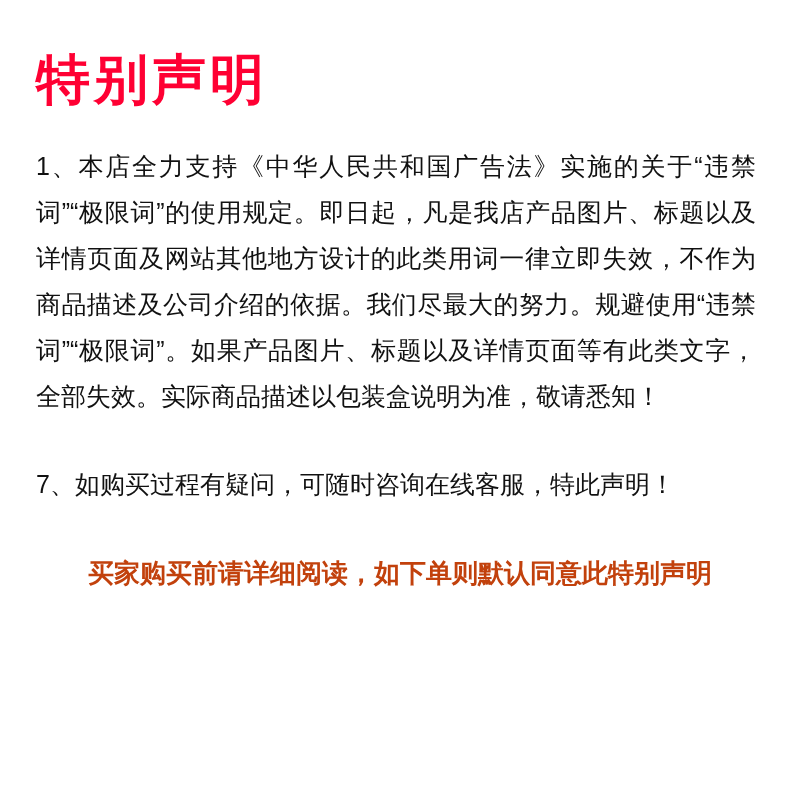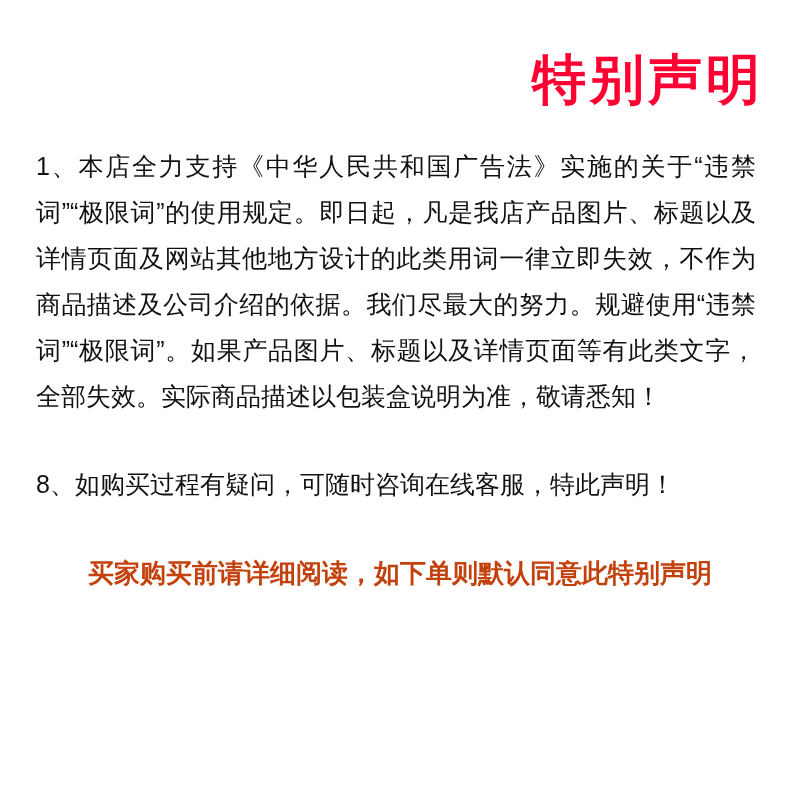--- a/index.html
+++ b/index.html
@@ -15,21 +15,21 @@
     overflow: hidden;
   }
   .page {
     width: 800px;
     height: 806px;
     box-sizing: border-box;
     padding: 0 36px;
     position: relative;
   }
   .title {
-    text-align: right;
+    text-align: left;
     color: #ff0033;
     font-size: 54px;
     font-weight: bold;
     letter-spacing: 4px;
     line-height: 1.1;
     margin-top: 50px;
     margin-bottom: 34px;
   }
   .para {
     font-size: 25px;
@@ -59,17 +59,17 @@
 </head>
 <body>
 
 <div class="page">
 
   <div class="title">特别声明</div>
 
   <p class="para para-1">1、本店全力支持《中华人民共和国广告法》实施的关于“违禁词”“极限词”的使用规定。即日起，凡是我店产品图片、标题以及详情页面及网站其他地方设计的此类用词一律立即失效，不作为商品描述及公司介绍的依据。我们尽最大的努力。规避使用“违禁词”“极限词”。如果产品图片、标题以及详情页面等有此类文字，全部失效。实际商品描述以包装盒说明为准，敬请悉知！</p>
 
 
-  <p class="para para-3">8、如购买过程有疑问，可随时咨询在线客服，特此声明！</p>
+  <p class="para para-3">7、如购买过程有疑问，可随时咨询在线客服，特此声明！</p>
 
   <div class="footer-note">买家购买前请详细阅读，如下单则默认同意此特别声明</div>
 
 </div>
 
 </body></html>

